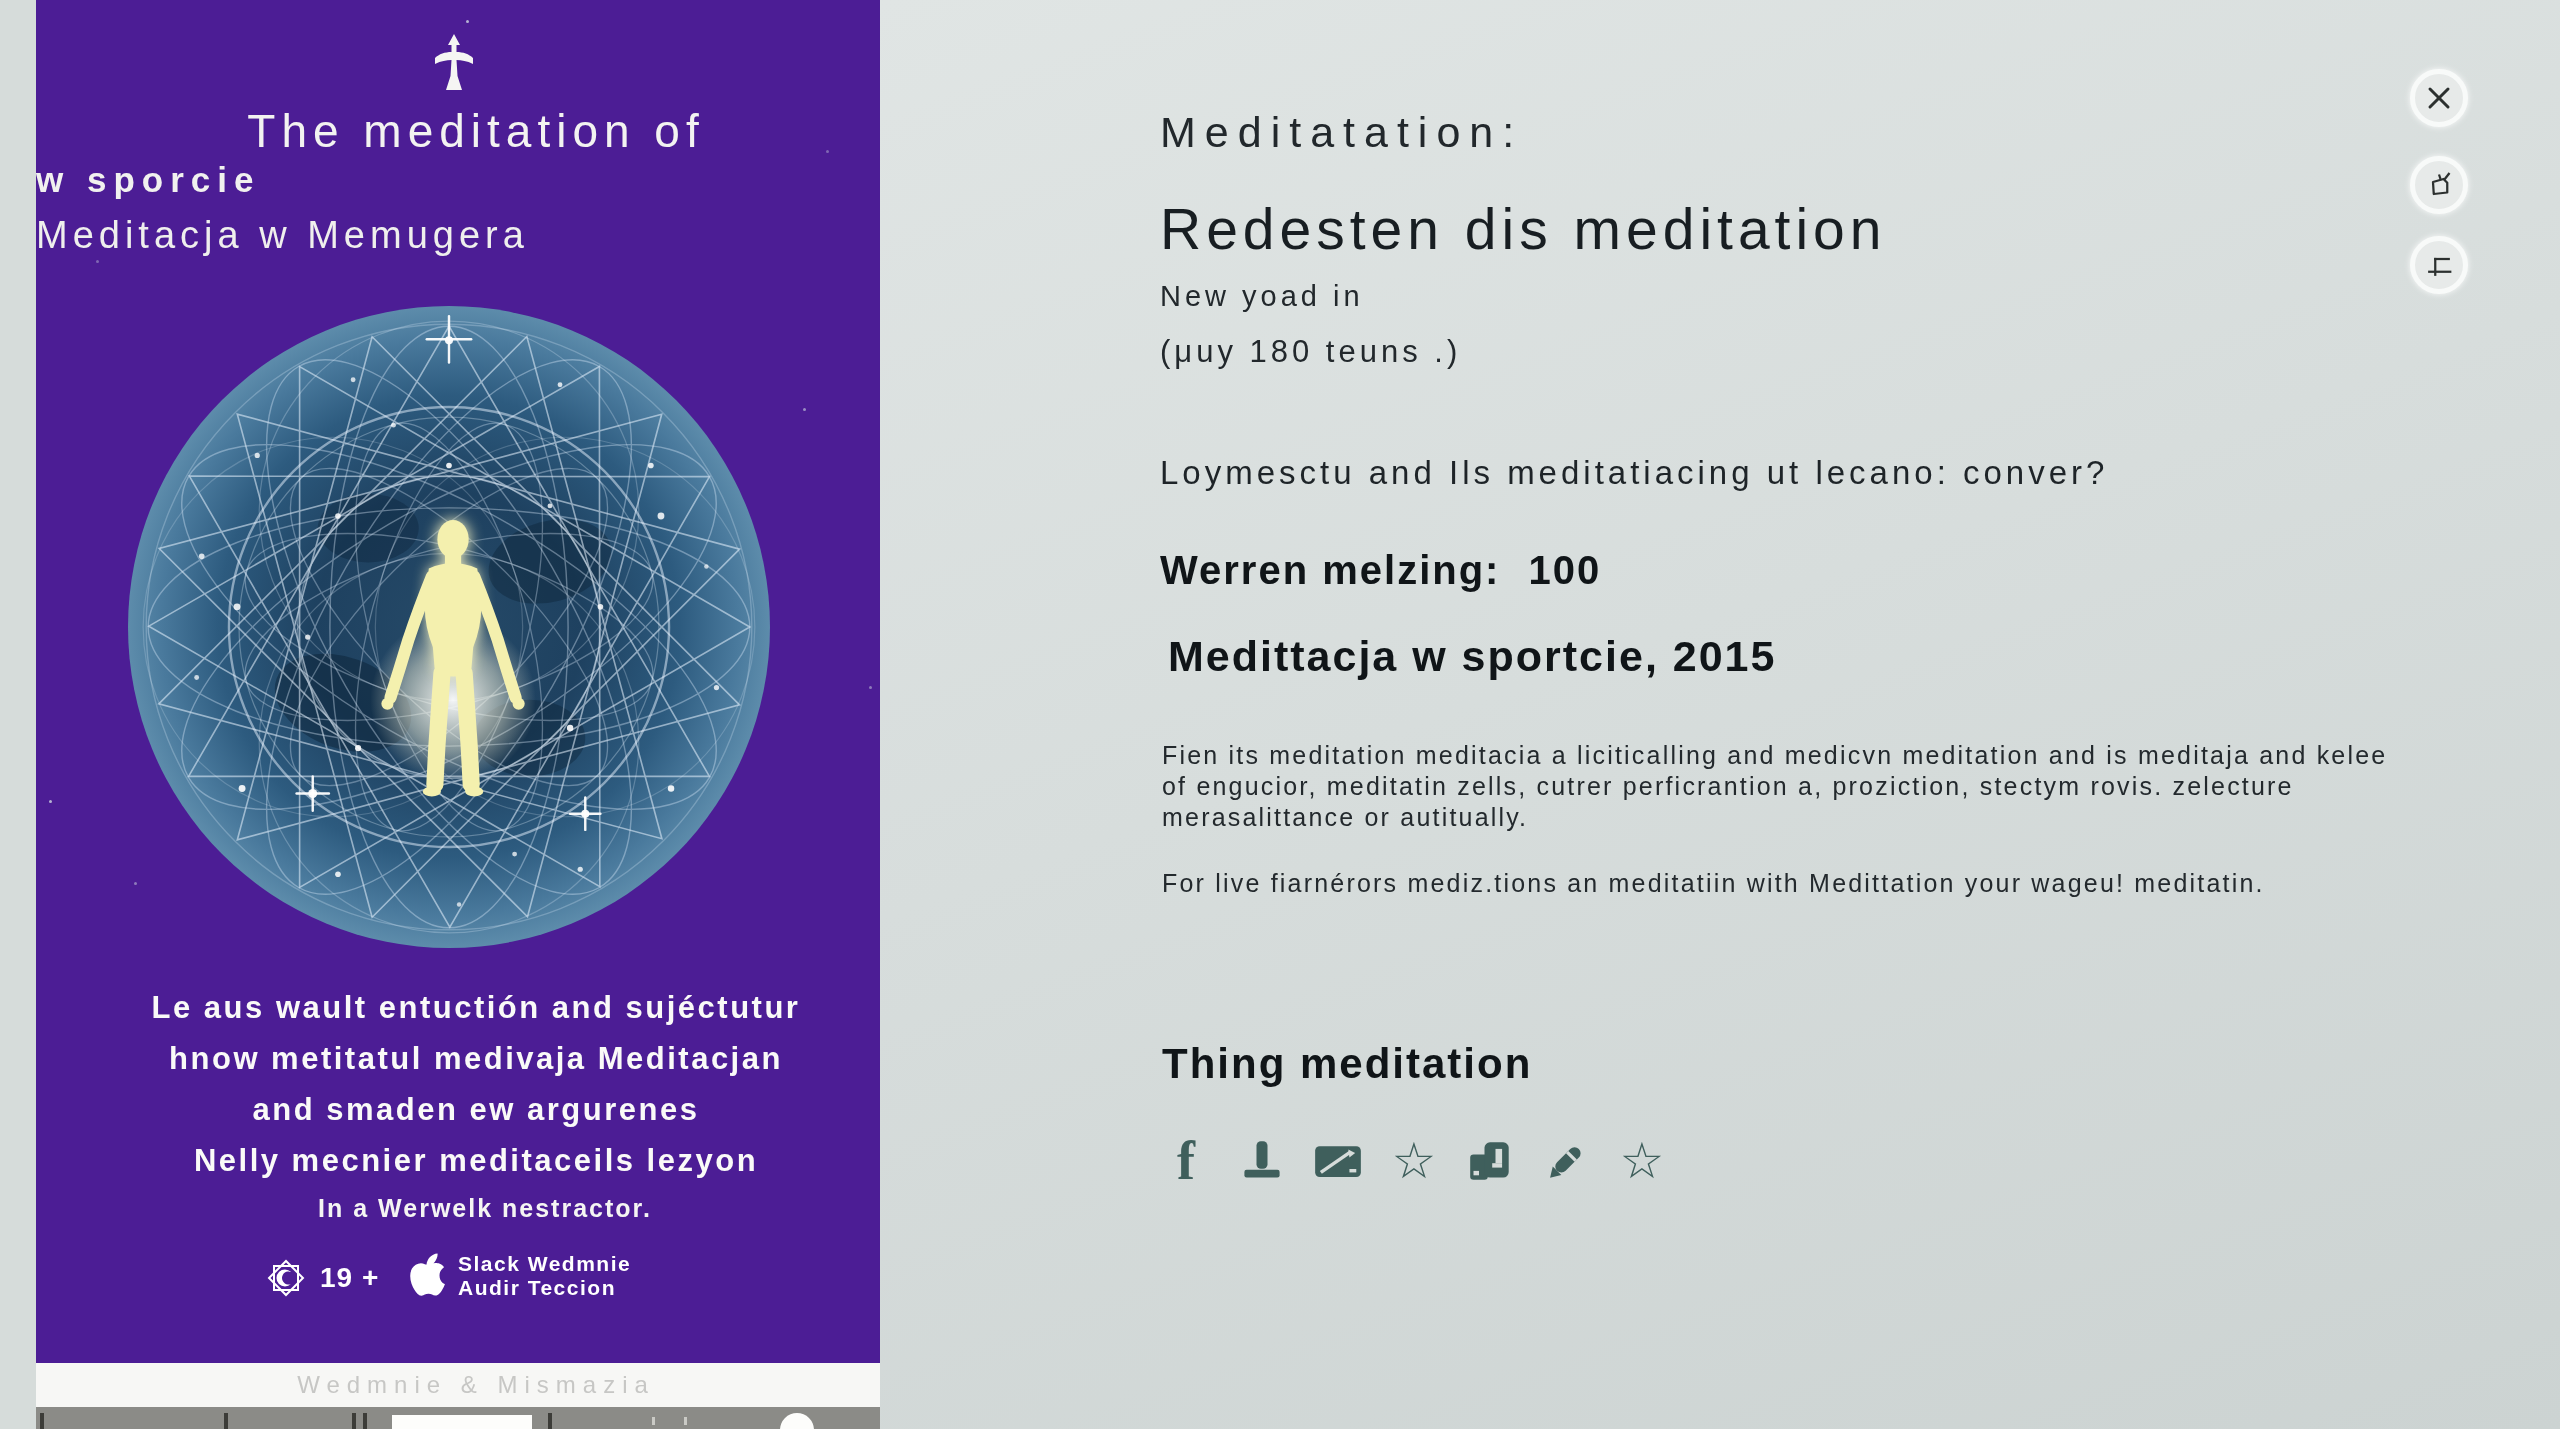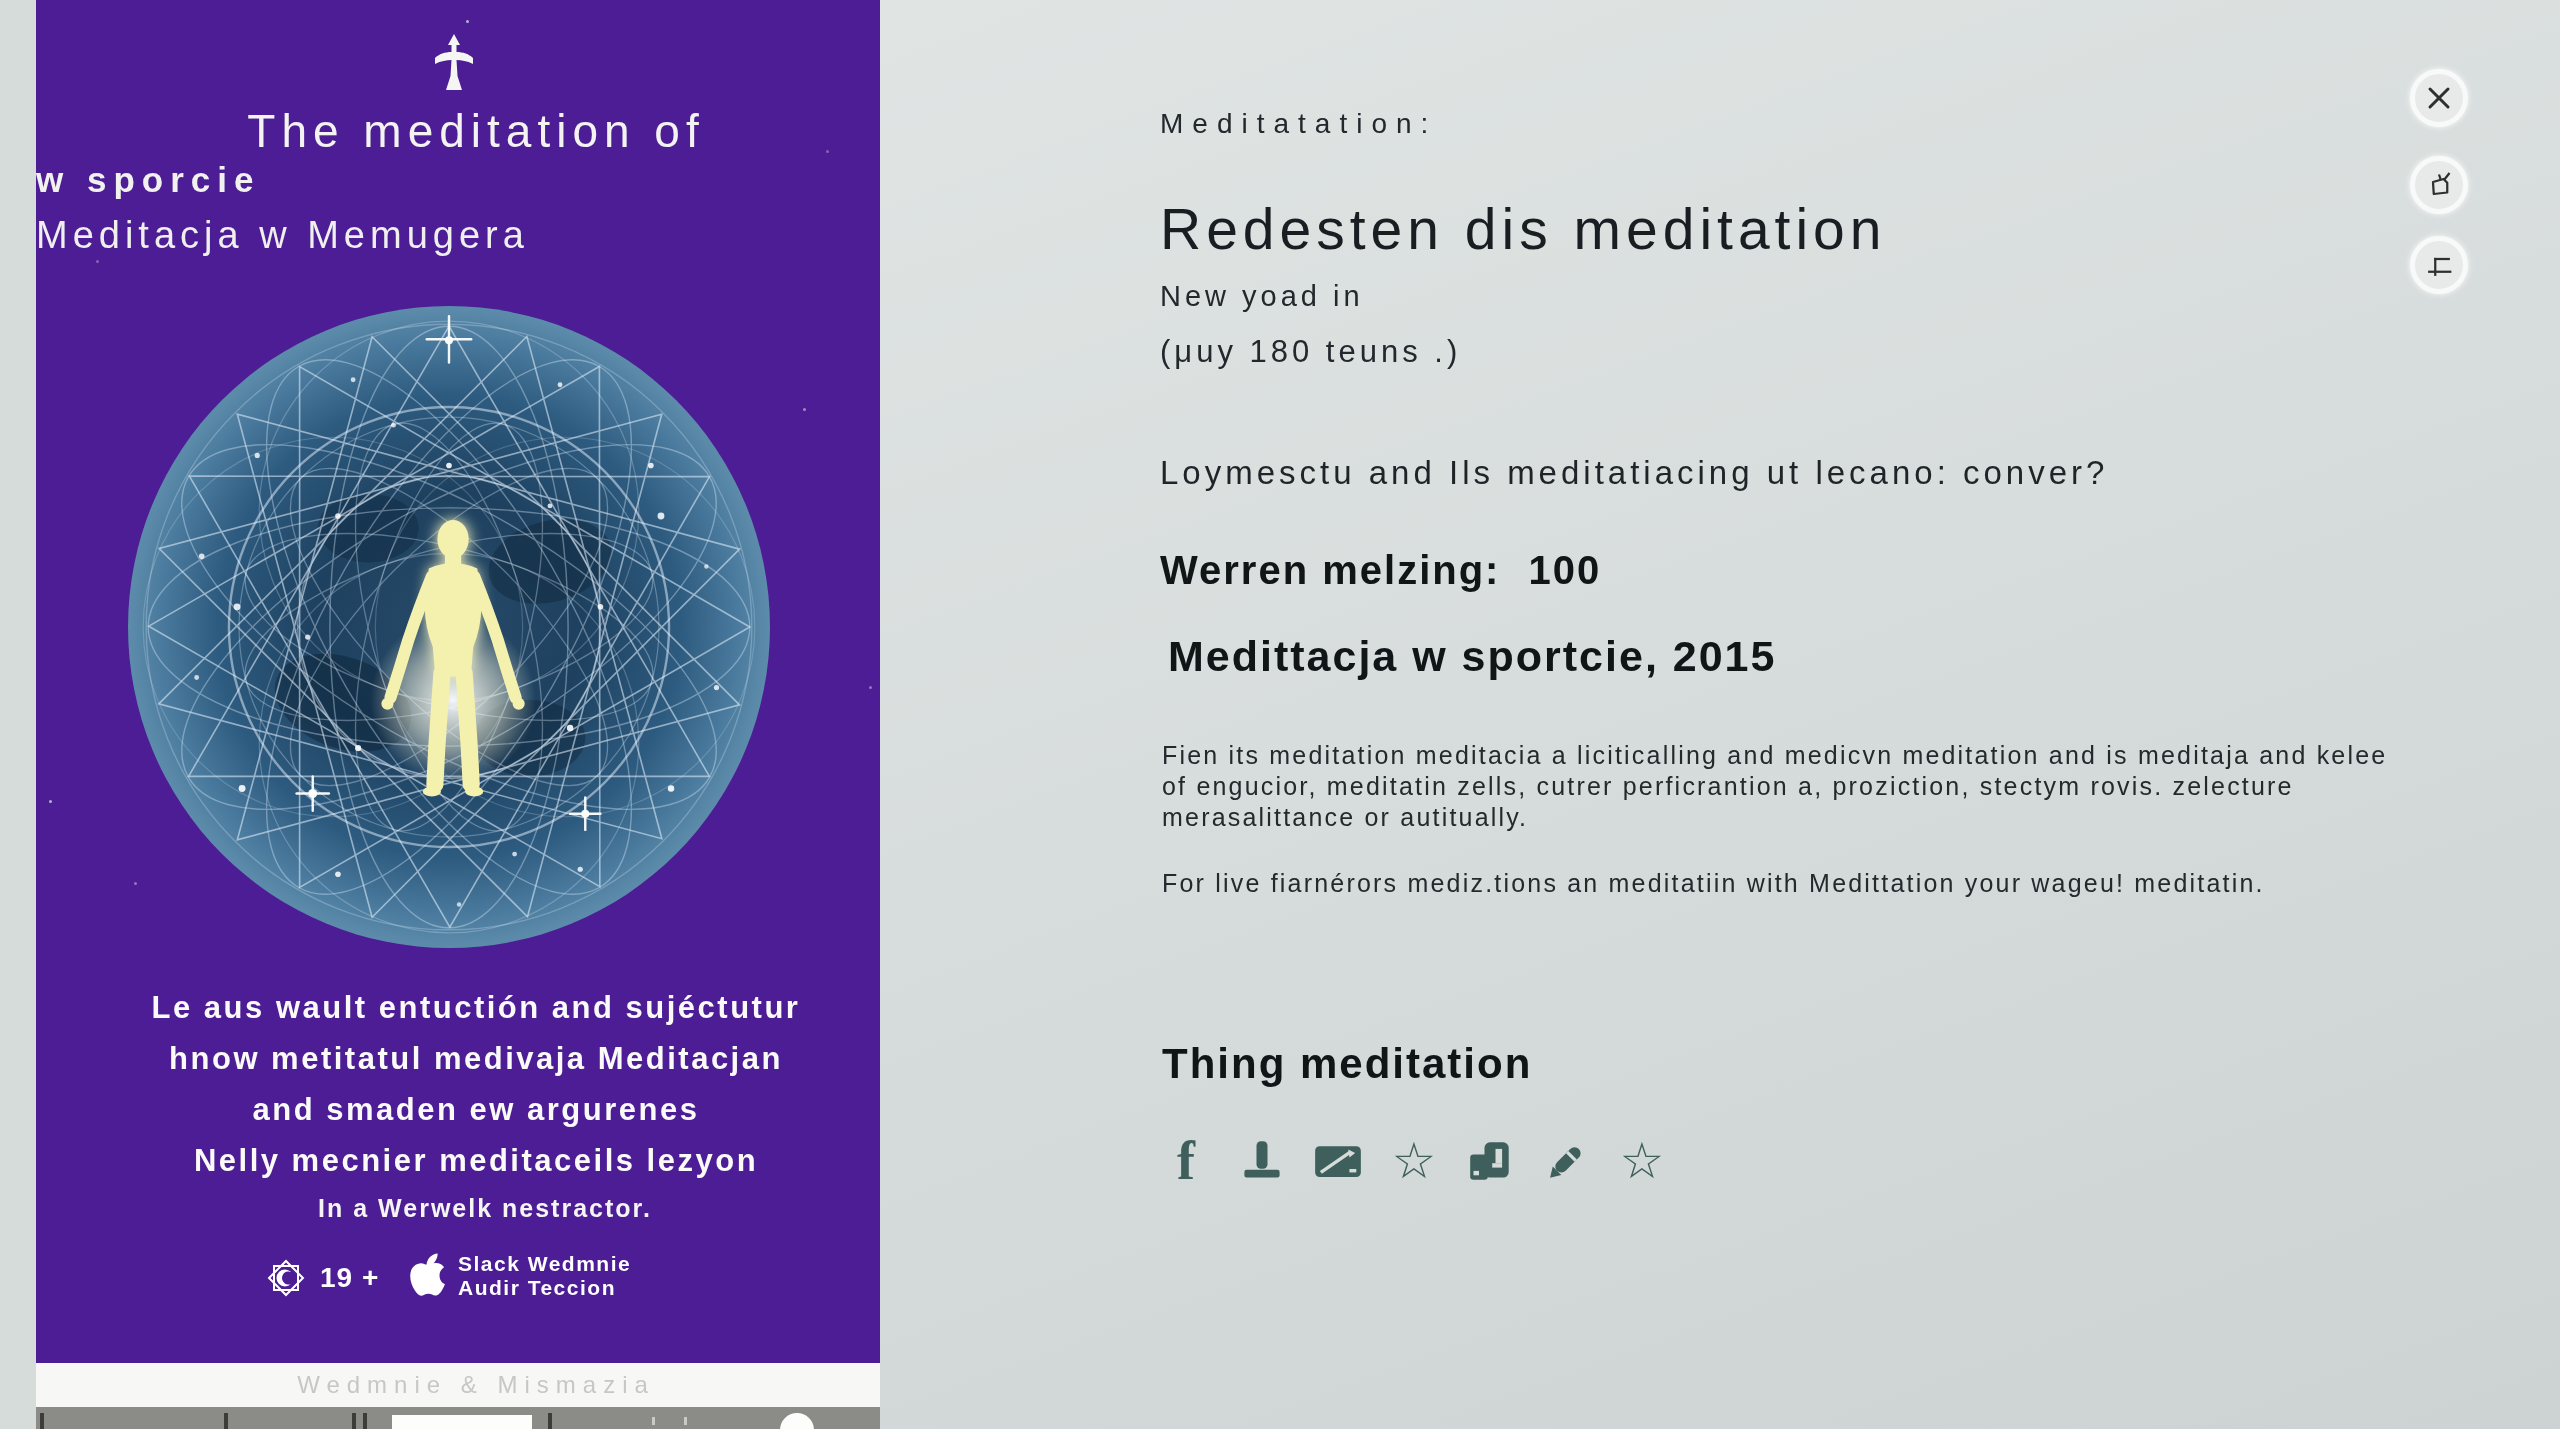--- a/index.html
+++ b/index.html
@@ -58,21 +58,21 @@
   .pb-dot{position:absolute;left:744px;top:6px;width:34px;height:34px;border-radius:50%;background:#fdfdfb;}
   .pb-mark{position:absolute;top:10px;width:3px;height:8px;background:#d9d9d5;opacity:.8;}
 
   
   .detail{
     position:absolute;left:880px;top:0;width:1680px;height:1429px;
     background:linear-gradient(160deg,#e0e5e4 0%,#d7dddc 45%,#ccd3d2 100%);
     color:#1c2226;
   }
   .eyebrow{
-    position:absolute;left:280px;top:108px;font-size:28px;font-weight:500;
+    position:absolute;left:280px;top:108px;font-size:43px;font-weight:500;
     letter-spacing:9px;color:#22282c;white-space:nowrap;
   }
   .d-title{
     position:absolute;left:280px;top:196px;font-size:57px;font-weight:500;
     letter-spacing:5px;color:#181e22;white-space:nowrap;
   }
   .d-sub1{
     position:absolute;left:280px;top:280px;font-size:29px;font-weight:500;
     letter-spacing:4px;color:#22282c;white-space:nowrap;
   }

